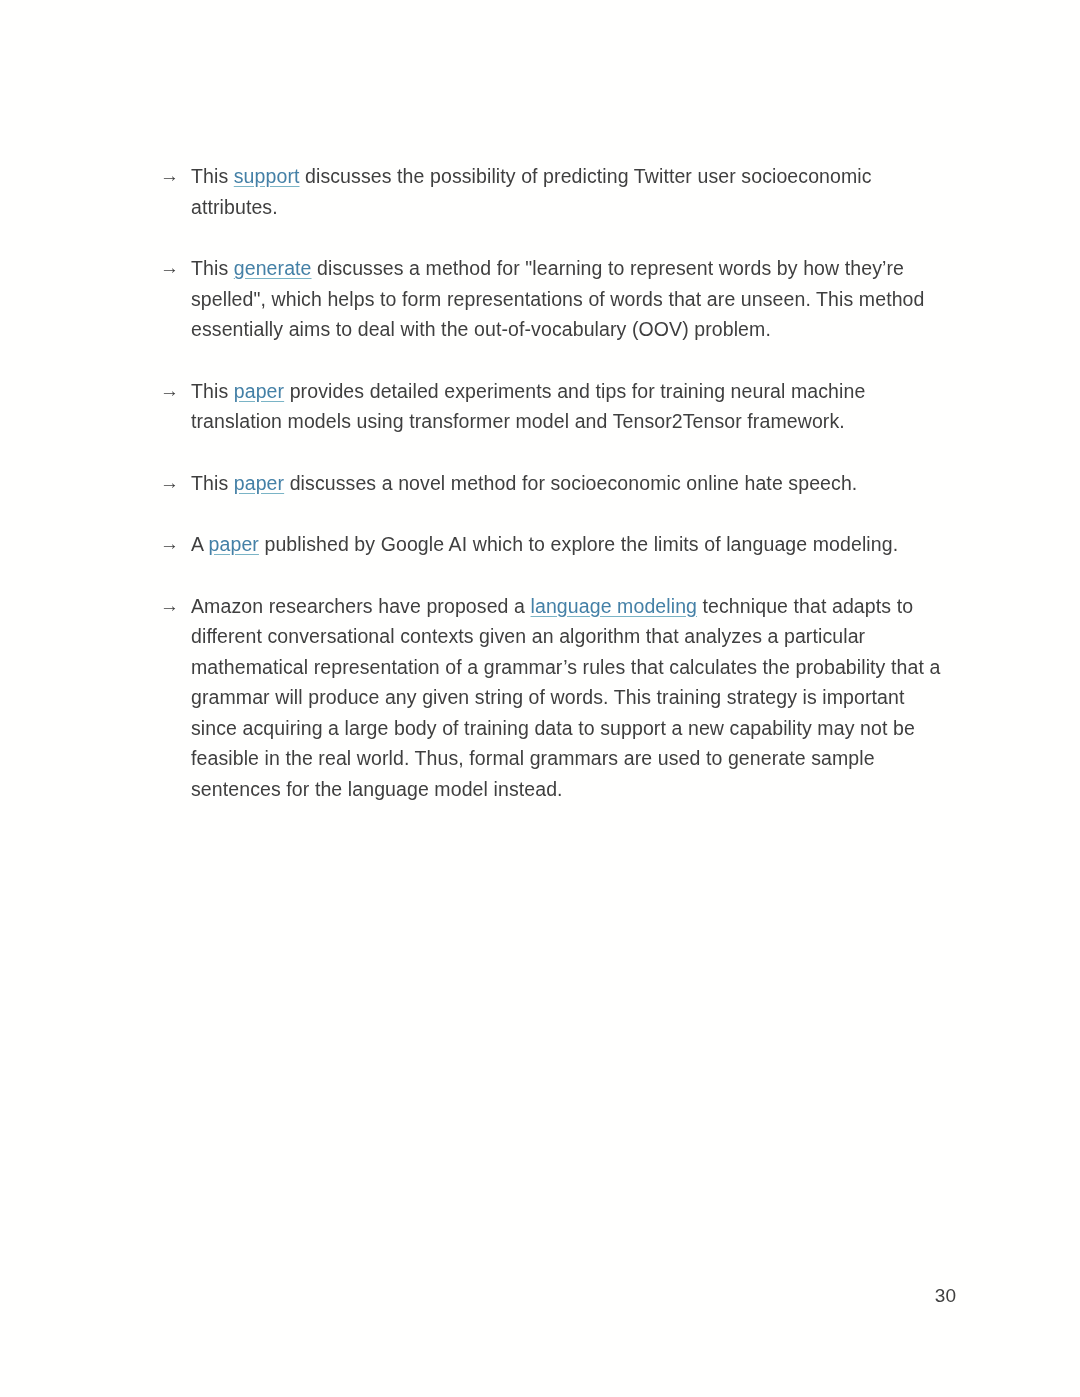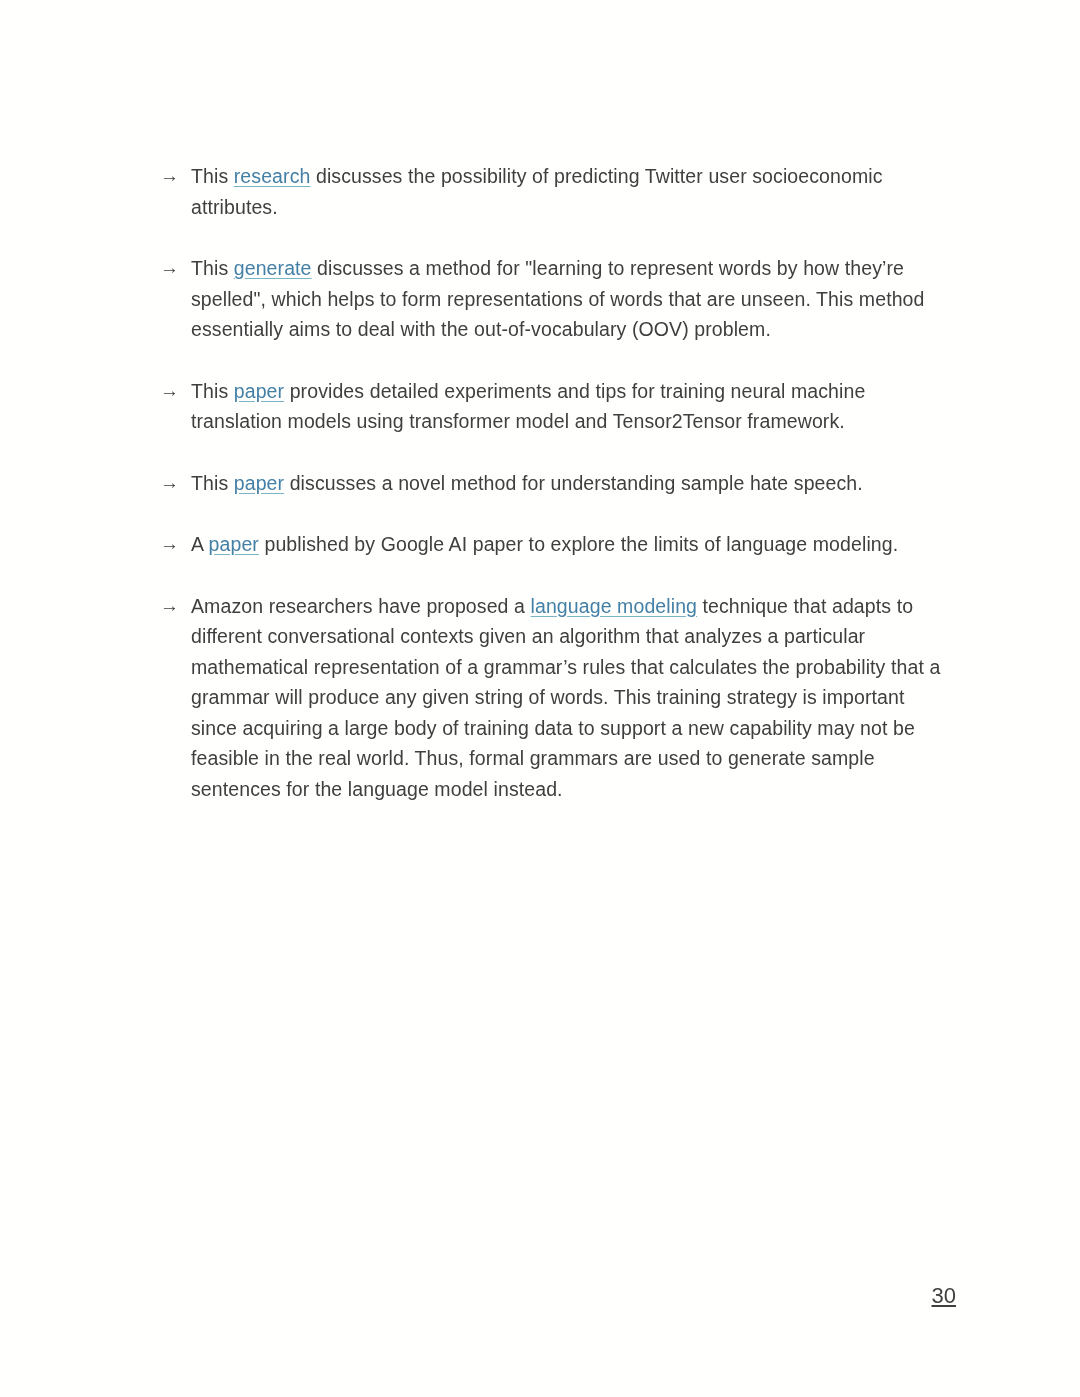--- a/index.html
+++ b/index.html
@@ -46,54 +46,53 @@
     color: var(--link-color, #4480a6);
     text-decoration: underline;
     text-decoration-color: #7ab4c6;
     text-underline-offset: 3px;
     cursor: pointer;
   }
   .page-number {
     position: absolute;
     top: 1285px;
     right: 124px;
-    font-size: 22px;
+    font-size: 19px;
     line-height: 22px;
     color: var(--text-color, #3f3f3f);
-    text-decoration: underline;
   }
 </style>
 </head>
 <body>
 
 <div class="page">
   <ul class="bullet-list" id="bullet-list">
   <li class="bullet-item">
     <span class="arrow">→</span>
-    <span class="content"><span>This </span><a class="doc-link" href="#">research</a><span> discusses the possibility of predicting Twitter user socioeconomic attributes.</span></span>
+    <span class="content"><span>This </span><a class="doc-link" href="#">support</a><span> discusses the possibility of predicting Twitter user socioeconomic attributes.</span></span>
   </li>
 
   <li class="bullet-item">
     <span class="arrow">→</span>
     <span class="content"><span>This </span><a class="doc-link" href="#">generate</a><span> discusses a method for "learning to represent words by how they’re spelled", which helps to form representations of words that are unseen. This method essentially aims to deal with the out-of-vocabulary (OOV) problem.</span></span>
   </li>
 
   <li class="bullet-item">
     <span class="arrow">→</span>
     <span class="content"><span>This </span><a class="doc-link" href="#">paper</a><span> provides detailed experiments and tips for training neural machine translation models using transformer model and Tensor2Tensor framework.</span></span>
   </li>
 
   <li class="bullet-item">
     <span class="arrow">→</span>
-    <span class="content"><span>This </span><a class="doc-link" href="#">paper</a><span> discusses a novel method for understanding sample hate speech.</span></span>
+    <span class="content"><span>This </span><a class="doc-link" href="#">paper</a><span> discusses a novel method for socioeconomic online hate speech.</span></span>
   </li>
 
   <li class="bullet-item">
     <span class="arrow">→</span>
-    <span class="content"><span>A </span><a class="doc-link" href="#">paper</a><span> published by Google AI paper to explore the limits of language modeling.</span></span>
+    <span class="content"><span>A </span><a class="doc-link" href="#">paper</a><span> published by Google AI which to explore the limits of language modeling.</span></span>
   </li>
 
   <li class="bullet-item">
     <span class="arrow">→</span>
     <span class="content"><span>Amazon researchers have proposed a </span><a class="doc-link" href="#">language modeling</a><span> technique that adapts to different conversational contexts given an algorithm that analyzes a particular mathematical representation of a grammar’s rules that calculates the probability that a grammar will produce any given string of words. This training strategy is important since acquiring a large body of training data to support a new capability may not be feasible in the real world. Thus, formal grammars are used to generate sample sentences for the language model instead.</span></span>
   </li>
 </ul>
   <div class="page-number">30</div>
 </div>
 

